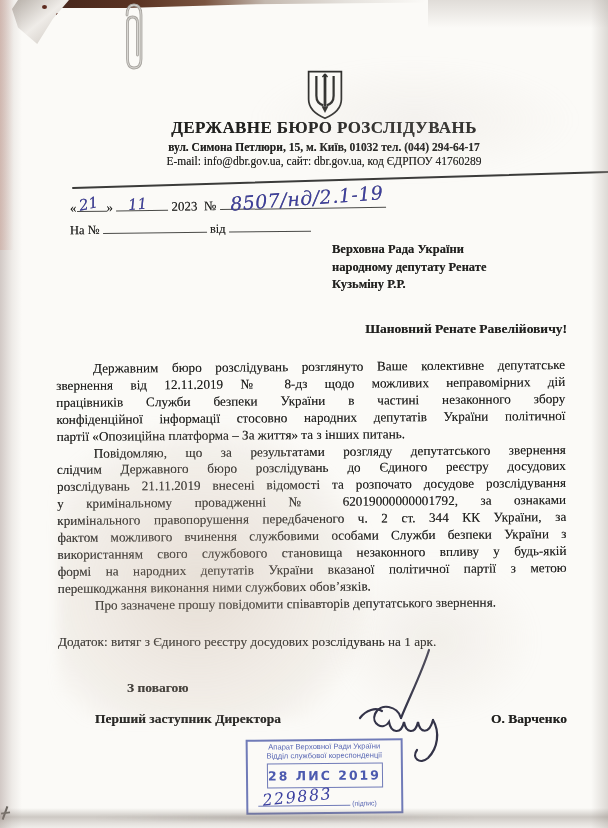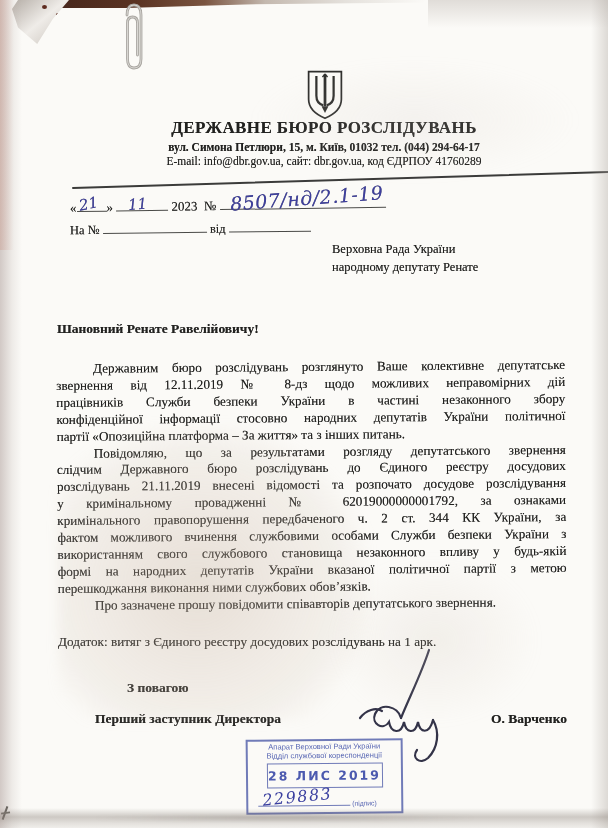--- a/index.html
+++ b/index.html
@@ -62,22 +62,22 @@
   .ref2 { left:70px; top:220px; font-size:12.5px; transform:rotate(-0.6deg); white-space:nowrap; }
   .blank { display:inline-block; border-bottom:1.2px solid #4a4a48; height:13px; vertical-align:baseline; }
   .w30 { width:30px; } .w52 { width:52px; } .w166 { width:166px; }
   .w104 { width:104px; } .w82 { width:82px; }
   .hw { font-style:italic; color:#3e3f9e; font-family:"DejaVu Serif", serif; }
   .hw-day  { position:absolute; left:9px;  top:-4px; font-size:15px; transform:rotate(-10deg); }
   .hw-month{ position:absolute; left:58px; top:-3px; font-size:15px; transform:rotate(-4deg); }
   .hw-num  { position:absolute; left:160px; top:-9px; font-size:19px; transform:rotate(-3.5deg); letter-spacing:.5px; white-space:nowrap; }
 
   
-  .addressee { left:332px; top:241px; font-size:12.5px; font-weight:normal; line-height:17.5px; }
-  .salutation { left:57px; top:321px; width:510px; text-align:left; font-weight:bold; font-size:13.5px; }
+  .addressee { left:332px; top:241px; font-size:12.5px; font-weight:bold; line-height:17.5px; }
+  .salutation { left:57px; top:321px; width:510px; text-align:right; font-weight:bold; font-size:13.5px; }
 
   
   .body { left:57px; top:359px; width:509px; font-size:13.2px; line-height:16.9px;
     transform:rotate(-0.45deg); }
   .jline { text-align:justify; text-align-last:justify; }
   .jlast { text-align:justify; text-align-last:left; }
   .indent { text-indent:37px; }
 
   .attachment { left:58px; top:634px; font-size:13.2px; }
   .regards { left:127px; top:680px; font-size:13.5px; font-weight:bold; }
@@ -148,20 +148,21 @@
   <div class="abs ref2 txt">
     <span>На №</span>
     <span class="blank w104"></span>
     <span>від</span>
     <span class="blank w82"></span>
   </div>
 
   <div class="abs addressee txt">
     <div>Верховна Рада України</div>
     <div>народному депутату Ренате</div>
+    <div>Кузьміну Р.Р.</div>
   </div>
 
   <div class="abs salutation txt">Шановний Ренате Равелійовичу!</div>
 
   <div class="abs body txt">
     <div class="jline indent">Державним бюро розслідувань розглянуто Ваше колективне депутатське</div>
     <div class="jline">звернення від 12.11.2019 № 8-дз щодо можливих неправомірних дій</div>
     <div class="jline">працівників Служби безпеки України в частині незаконного збору</div>
     <div class="jline">конфіденційної інформації стосовно народних депутатів України політичної</div>
     <div class="jlast">партії «Опозиційна платформа – За життя» та з інших питань.</div>

